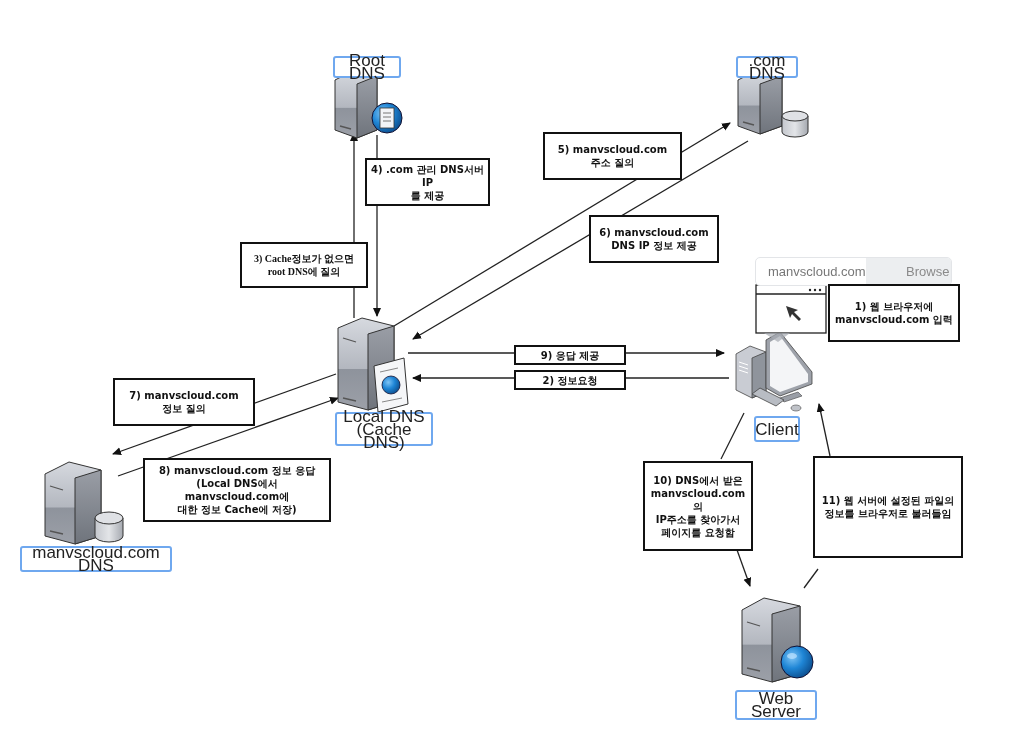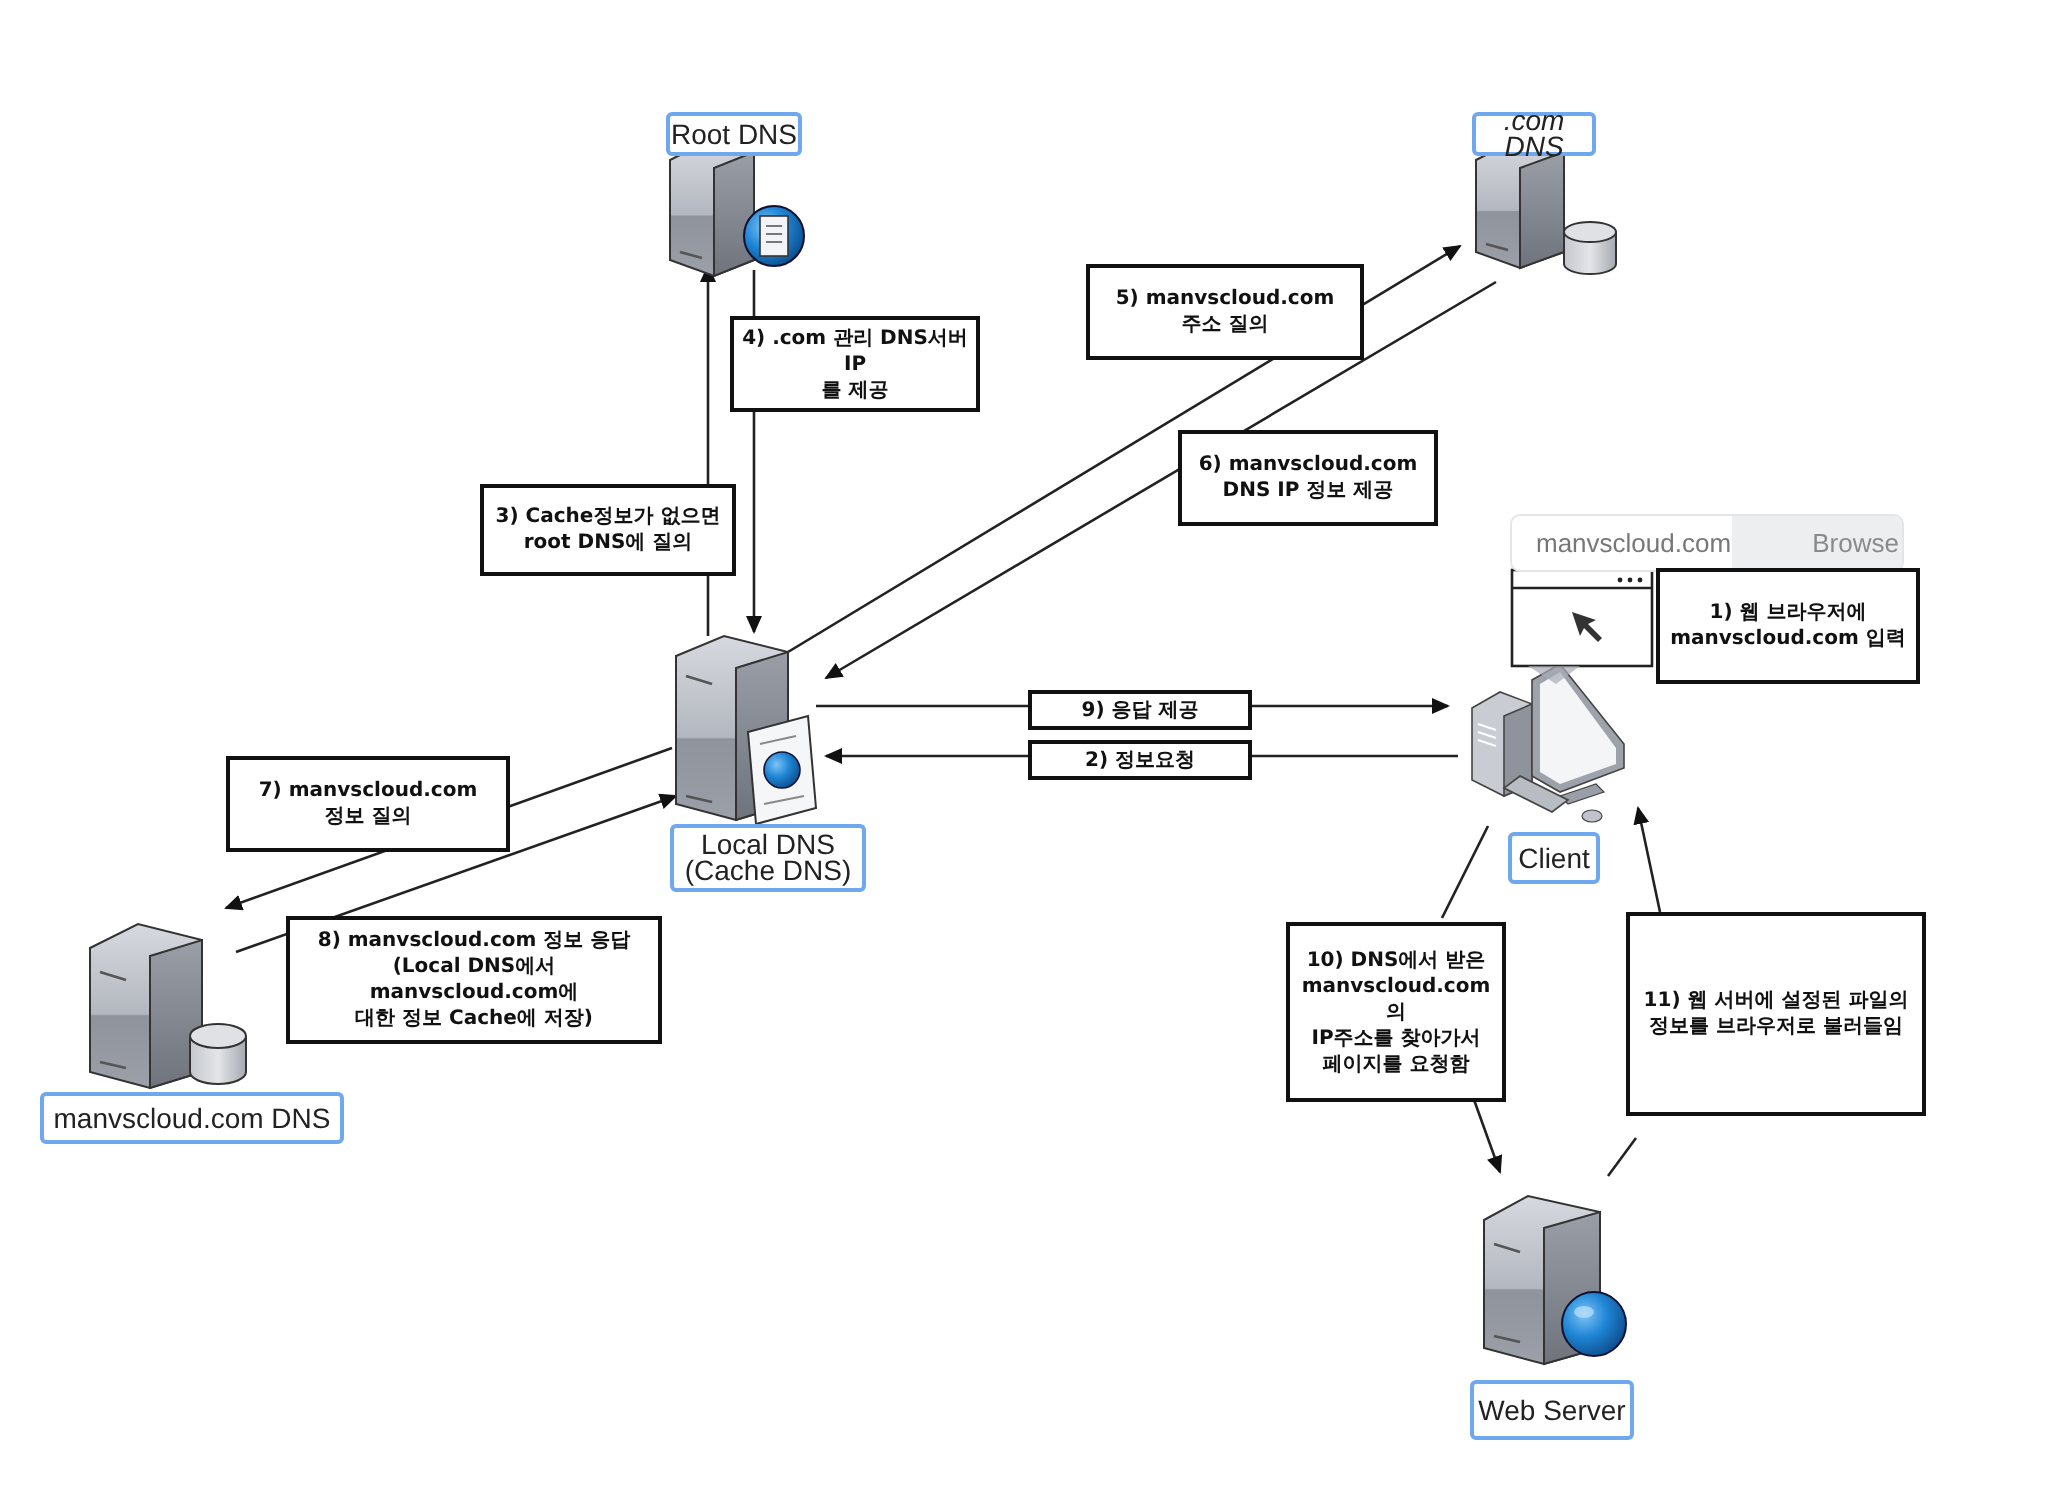--- a/index.html
+++ b/index.html
@@ -5,21 +5,21 @@
     html, body { margin: 0; padding: 0; background: #ffffff; }
     body { width: 1024px; height: 754px; position: relative; overflow: hidden;
            font-family: "DejaVu Sans", sans-serif; }
     #diagram { position: absolute; left: 0; top: 0; width: 1024px; height: 754px; }
     .note { position: absolute; border: 2px solid #111; background: #fff;
             display: flex; align-items: center; justify-content: center; text-align: center;
             font-family: "DejaVu Sans", sans-serif; font-size: 10px; font-weight: bold;
             line-height: 13px; color: #111; box-sizing: border-box; padding: 2px 4px;
             white-space: pre-line; }
     .lbl { position: absolute; border: 2px solid #6fa8ef; border-radius: 3px; background: #fff;
-           font-family: "Liberation Sans", sans-serif; font-size: 14px; color: #222;
+           font-family: "Liberation Sans", sans-serif; font-size: 17px; color: #222;
            text-align: center; box-sizing: border-box; display: flex; align-items: center;
            justify-content: center; white-space: pre-line; line-height: 13px; }
     .browser-bar { position: absolute; left: 755px; top: 257px; width: 195px; height: 27px;
                    border: 1px solid #e3e5e8; border-radius: 5px; background: #fff; display: flex;
                    font-family: "Liberation Sans", sans-serif; font-size: 13px; color: #777; overflow: hidden; }
     .browser-bar .url { flex: 1; display: flex; align-items: center; padding-left: 12px; }
     .browser-bar .btn { width: 65px; background: #eceef0; display: flex; align-items: center; justify-content: center; color: #8a8a8a; padding-left: 39px; }
   </style>
 </head>
 <body>
@@ -147,31 +147,31 @@
     <polygon points="764,333 790,333 778,342" fill="#a7abb2" opacity="0.7"></polygon>
   </g>
 </svg>
 
 <div class="browser-bar">
   <div class="url">manvscloud.com</div>
   <div class="btn">Browse</div>
 </div>
 
 <div class="lbl" style="left:333px; top:56px; width:68px; height:22px;">Root DNS</div>
-<div class="lbl" style="left:736px; top:56px; width:62px; height:22px;font-style:italic;">.com DNS</div>
+<div class="lbl" style="left:736px; top:56px; width:62px; height:22px;">.com DNS</div>
 <div class="lbl" style="left:335px; top:412px; width:98px; height:34px;">Local DNS
 (Cache DNS)</div>
 <div class="lbl" style="left:754px; top:416px; width:46px; height:26px;">Client</div>
 <div class="lbl" style="left:20px; top:546px; width:152px; height:26px;">manvscloud.com DNS</div>
 <div class="lbl" style="left:735px; top:690px; width:82px; height:30px;">Web Server</div>
 
 <div class="note" style="left:828px; top:284px; width:132px; height:58px;">1) 웹 브라우저에
 manvscloud.com 입력</div>
 <div class="note" style="left:514px; top:370px; width:112px; height:20px;">2) 정보요청</div>
-<div class="note" style="left:240px; top:242px; width:128px; height:46px;">3) Cache정보가 없으면
+<div class="note" style="left:240px; top:242px; width:128px; height:46px;font-family:Liberation Serif, serif;">3) Cache정보가 없으면
 root DNS에 질의</div>
 <div class="note" style="left:365px; top:158px; width:125px; height:48px;">4) .com 관리 DNS서버 IP
 를 제공</div>
 <div class="note" style="left:543px; top:132px; width:139px; height:48px;">5) manvscloud.com
 주소 질의</div>
 <div class="note" style="left:589px; top:215px; width:130px; height:48px;">6) manvscloud.com
 DNS IP 정보 제공</div>
 <div class="note" style="left:113px; top:378px; width:142px; height:48px;">7) manvscloud.com
 정보 질의</div>
 <div class="note" style="left:143px; top:458px; width:188px; height:64px;">8) manvscloud.com 정보 응답

